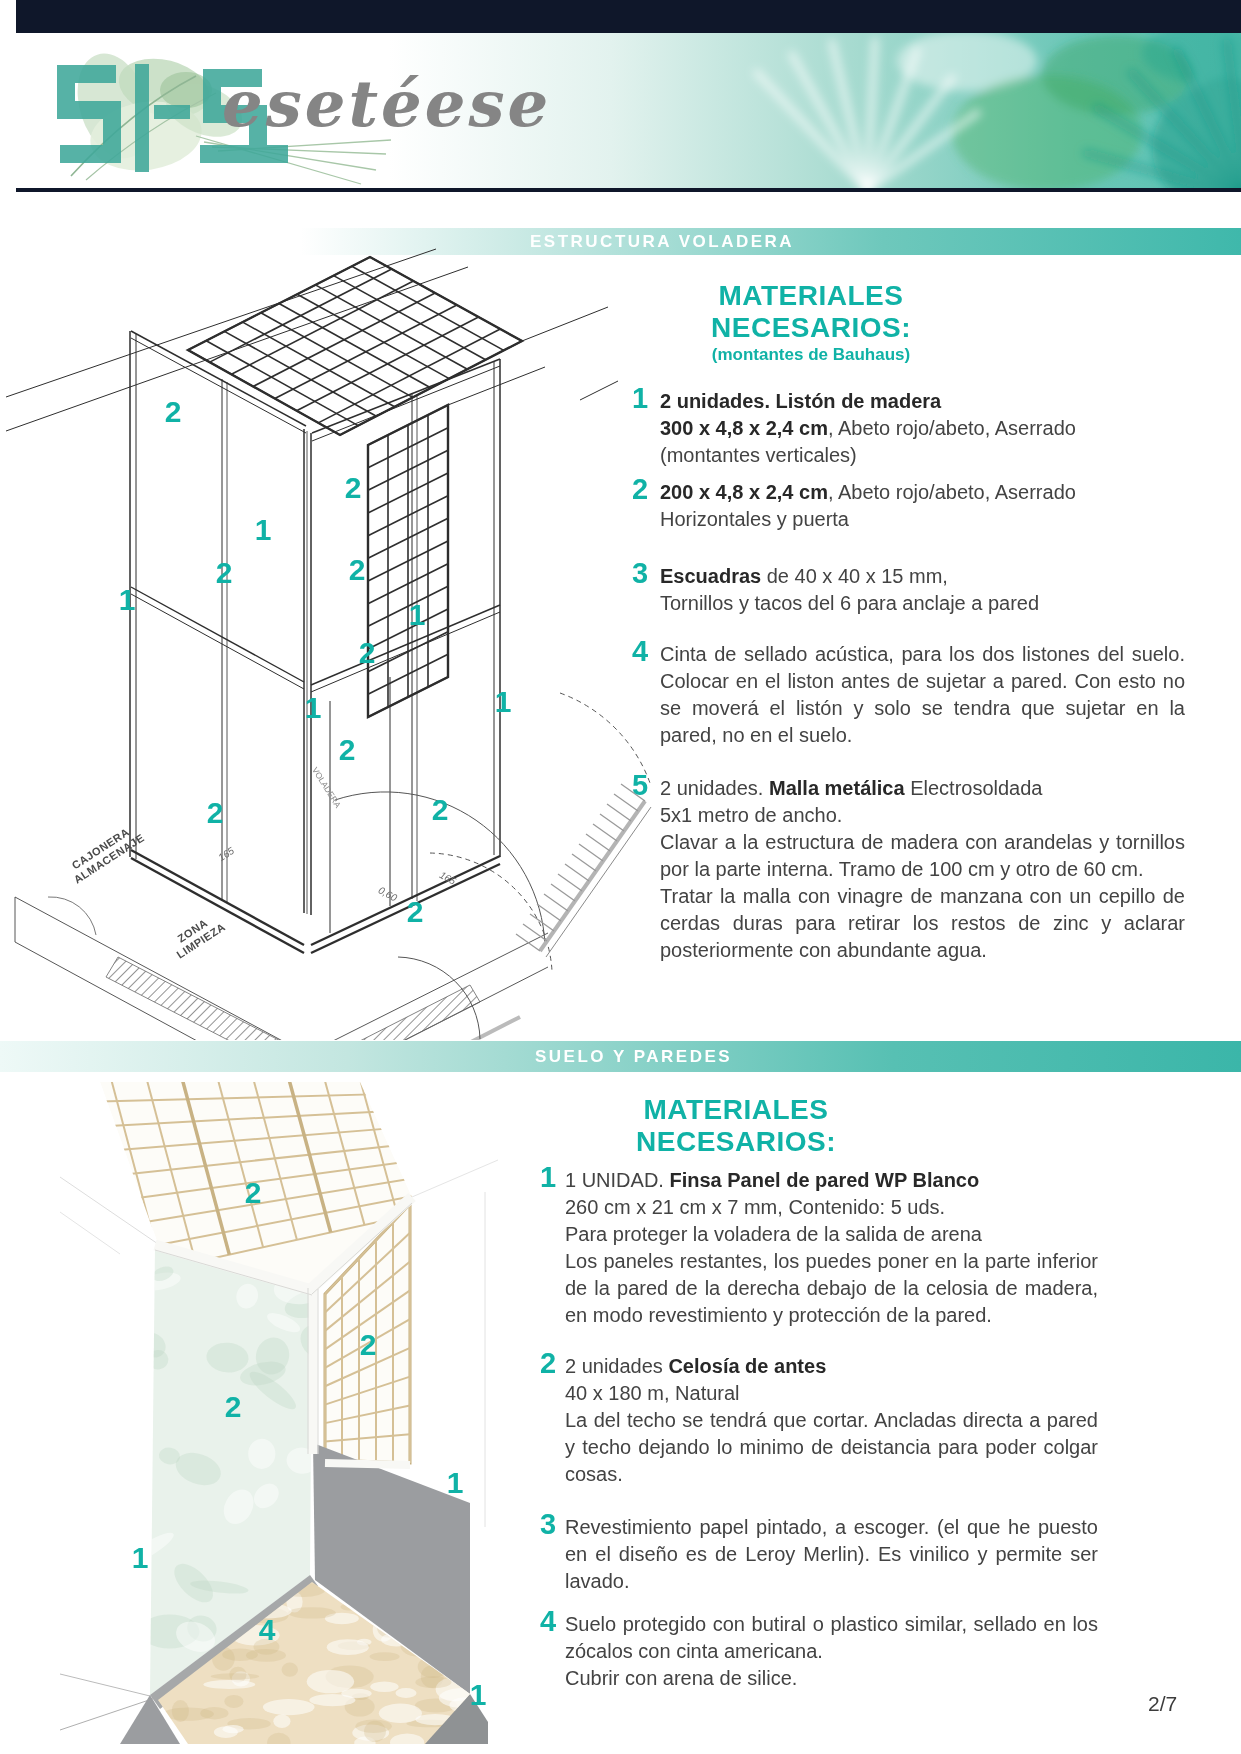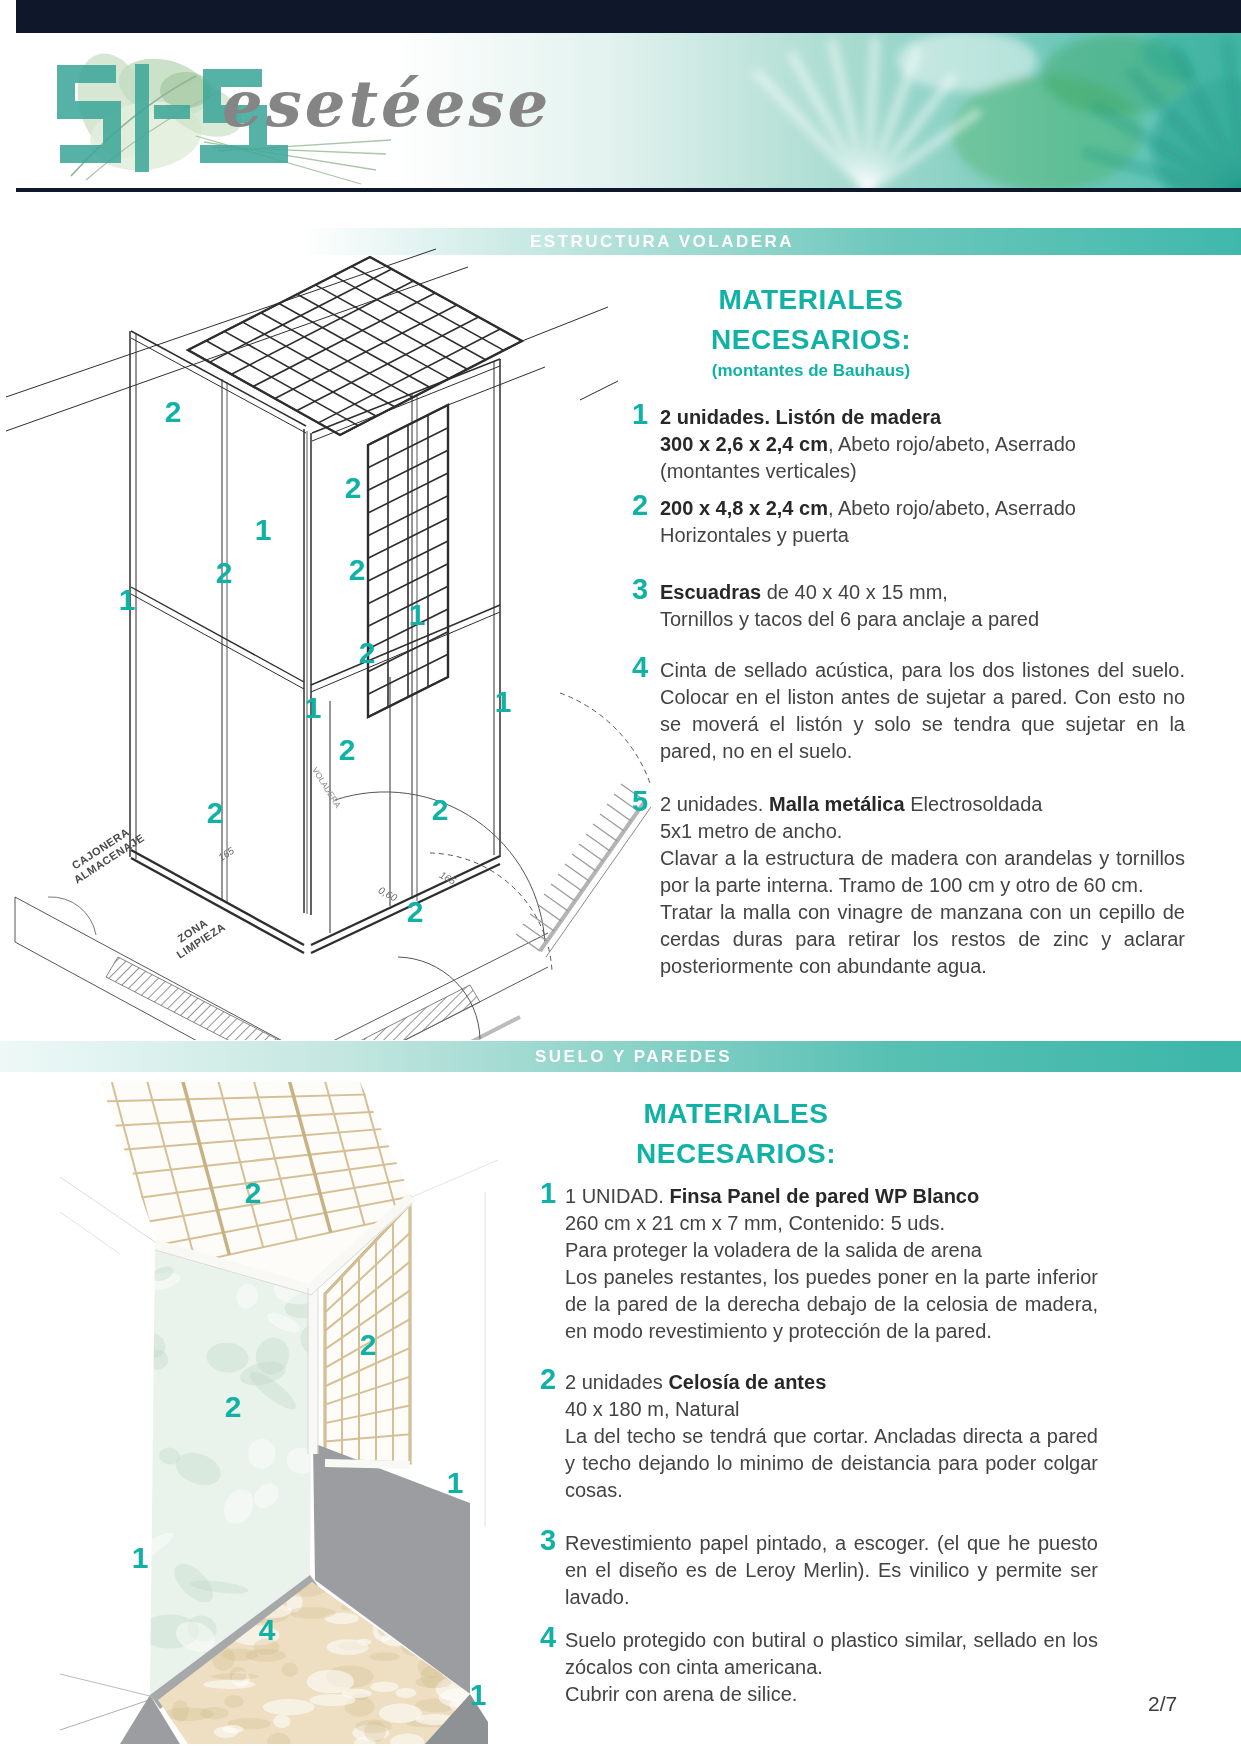--- a/index.html
+++ b/index.html
@@ -35,21 +35,21 @@
   .plan-dim{font-size:10px;fill:#6a6a6a;font-style:italic;}
   .plan-dim-sm{font-size:8.5px;fill:#8a8a8a;}
 
   
   .mat-section{position:absolute;z-index:2;}
   #section1{left:632px;top:280px;width:553px;}
   #section2{left:540px;top:1094px;width:562px;}
   .titlewrap{text-align:center;}
   #section1 .titlewrap{width:362px;margin-left:-2px;margin-bottom:22px;}
   #section2 .titlewrap{width:336px;margin-left:28px;margin-bottom:9px;}
-  .mat-title{color:#10b2a6;font-weight:700;font-size:28px;line-height:40px;letter-spacing:0.5px;}
+  .mat-title{color:#10b2a6;font-weight:700;font-size:28px;line-height:32px;letter-spacing:0.5px;}
   .mat-subtitle{color:#10b2a6;font-weight:700;font-size:17px;line-height:22px;}
   .mat-item{position:relative;font-size:20px;line-height:27px;color:#434343;}
   #section1 .mat-item{padding-left:28px;}
   #section2 .mat-item{padding-left:25px;}
   .mat-num{position:absolute;left:0;top:-3px;color:#10b2a6;font-weight:700;font-size:29px;}
   .blk.j{text-align:justify;}
   .seg-b{font-weight:700;color:#282828;}
   #section1 .mat-item{margin-bottom:24px;width:553px;}
   #section2 .mat-item{margin-bottom:24px;width:558px;}
   #section1 .mat-item:nth-child(1){margin-bottom:10px;}
@@ -469,21 +469,21 @@
 
   <div class="mat-section" id="section1">
     <div class="titlewrap">
       <div class="mat-title">MATERIALES NECESARIOS:</div>
       <div class="mat-subtitle">(montantes de Bauhaus)</div>
     </div>
     <div class="mat-list">
         <div class="mat-item">
           <span class="mat-num">1</span>
           <div class="blk"><span class="seg-b">2 unidades. Listón de madera</span></div>
-          <div class="blk"><span class="seg-b">300 x 2,6 x 2,4 cm</span><span>, Abeto rojo/abeto, Aserrado</span></div>
+          <div class="blk"><span class="seg-b">300 x 4,8 x 2,4 cm</span><span>, Abeto rojo/abeto, Aserrado</span></div>
           <div class="blk"><span>(montantes verticales)</span></div>
         </div>
         <div class="mat-item">
           <span class="mat-num">2</span>
           <div class="blk"><span class="seg-b">200 x 4,8 x 2,4 cm</span><span>, Abeto rojo/abeto, Aserrado</span></div>
           <div class="blk"><span>Horizontales y puerta</span></div>
         </div>
         <div class="mat-item">
           <span class="mat-num">3</span>
           <div class="blk"><span class="seg-b">Escuadras</span><span> de  40 x 40 x 15 mm,</span></div>

